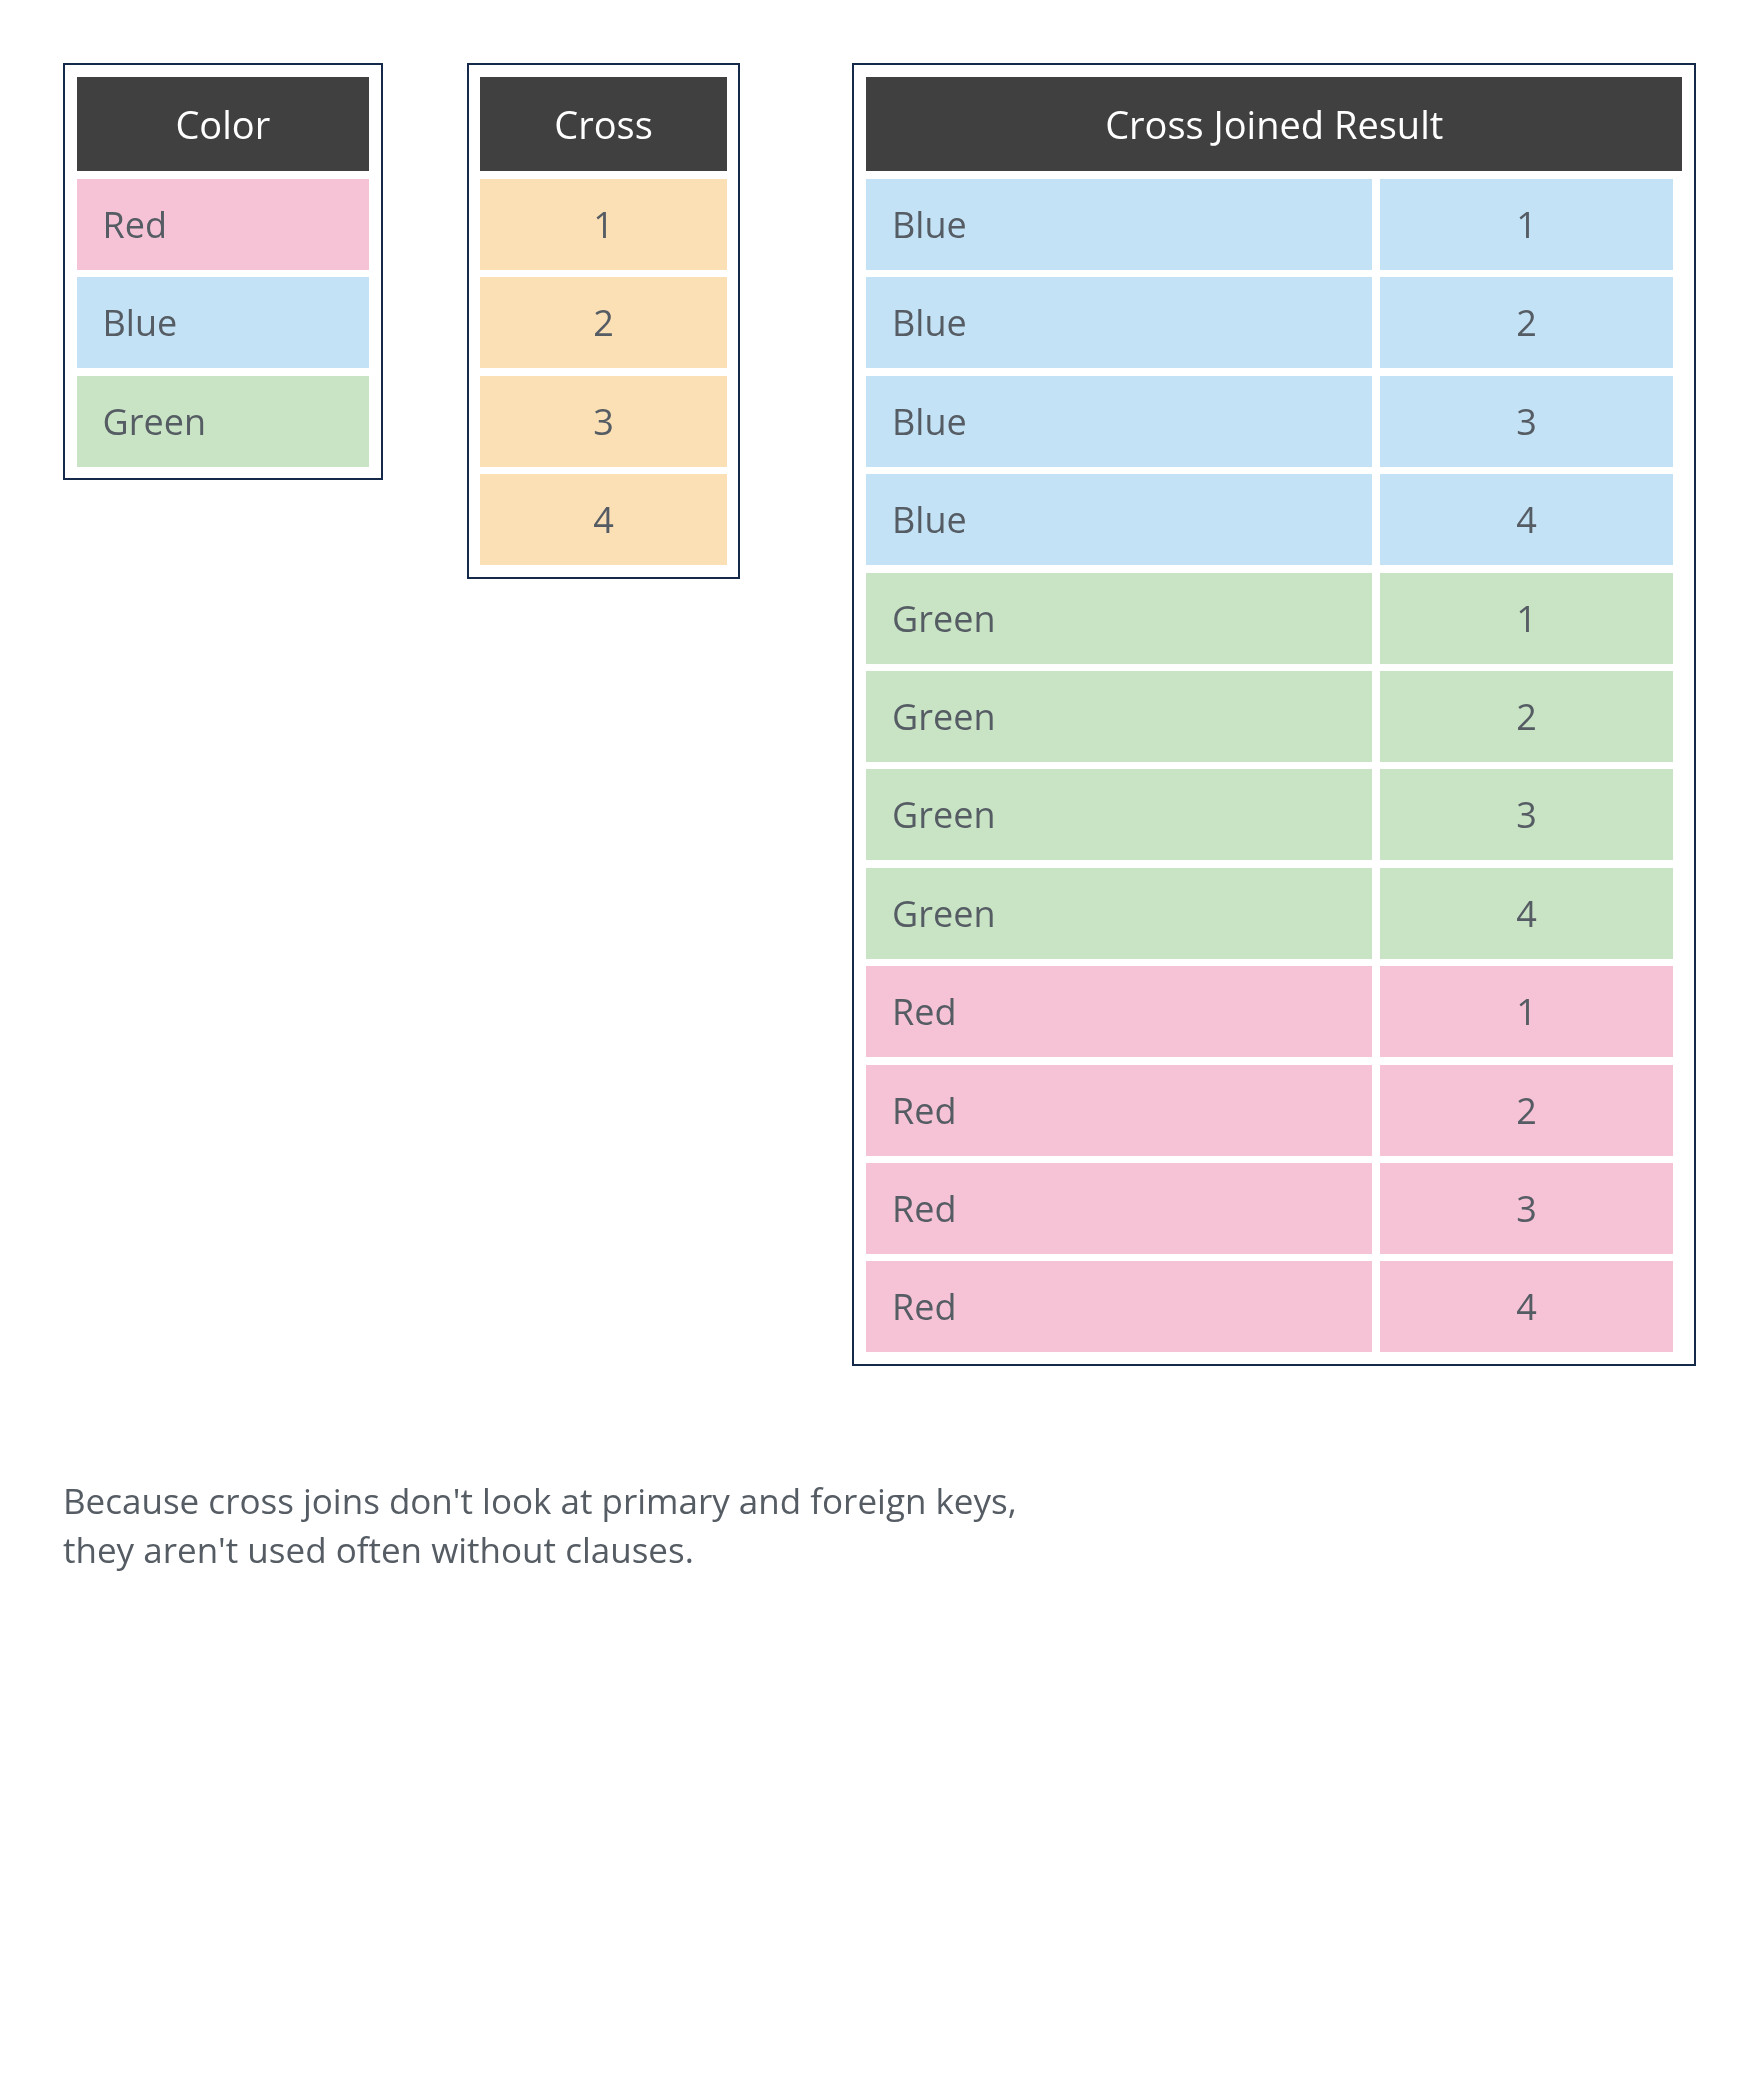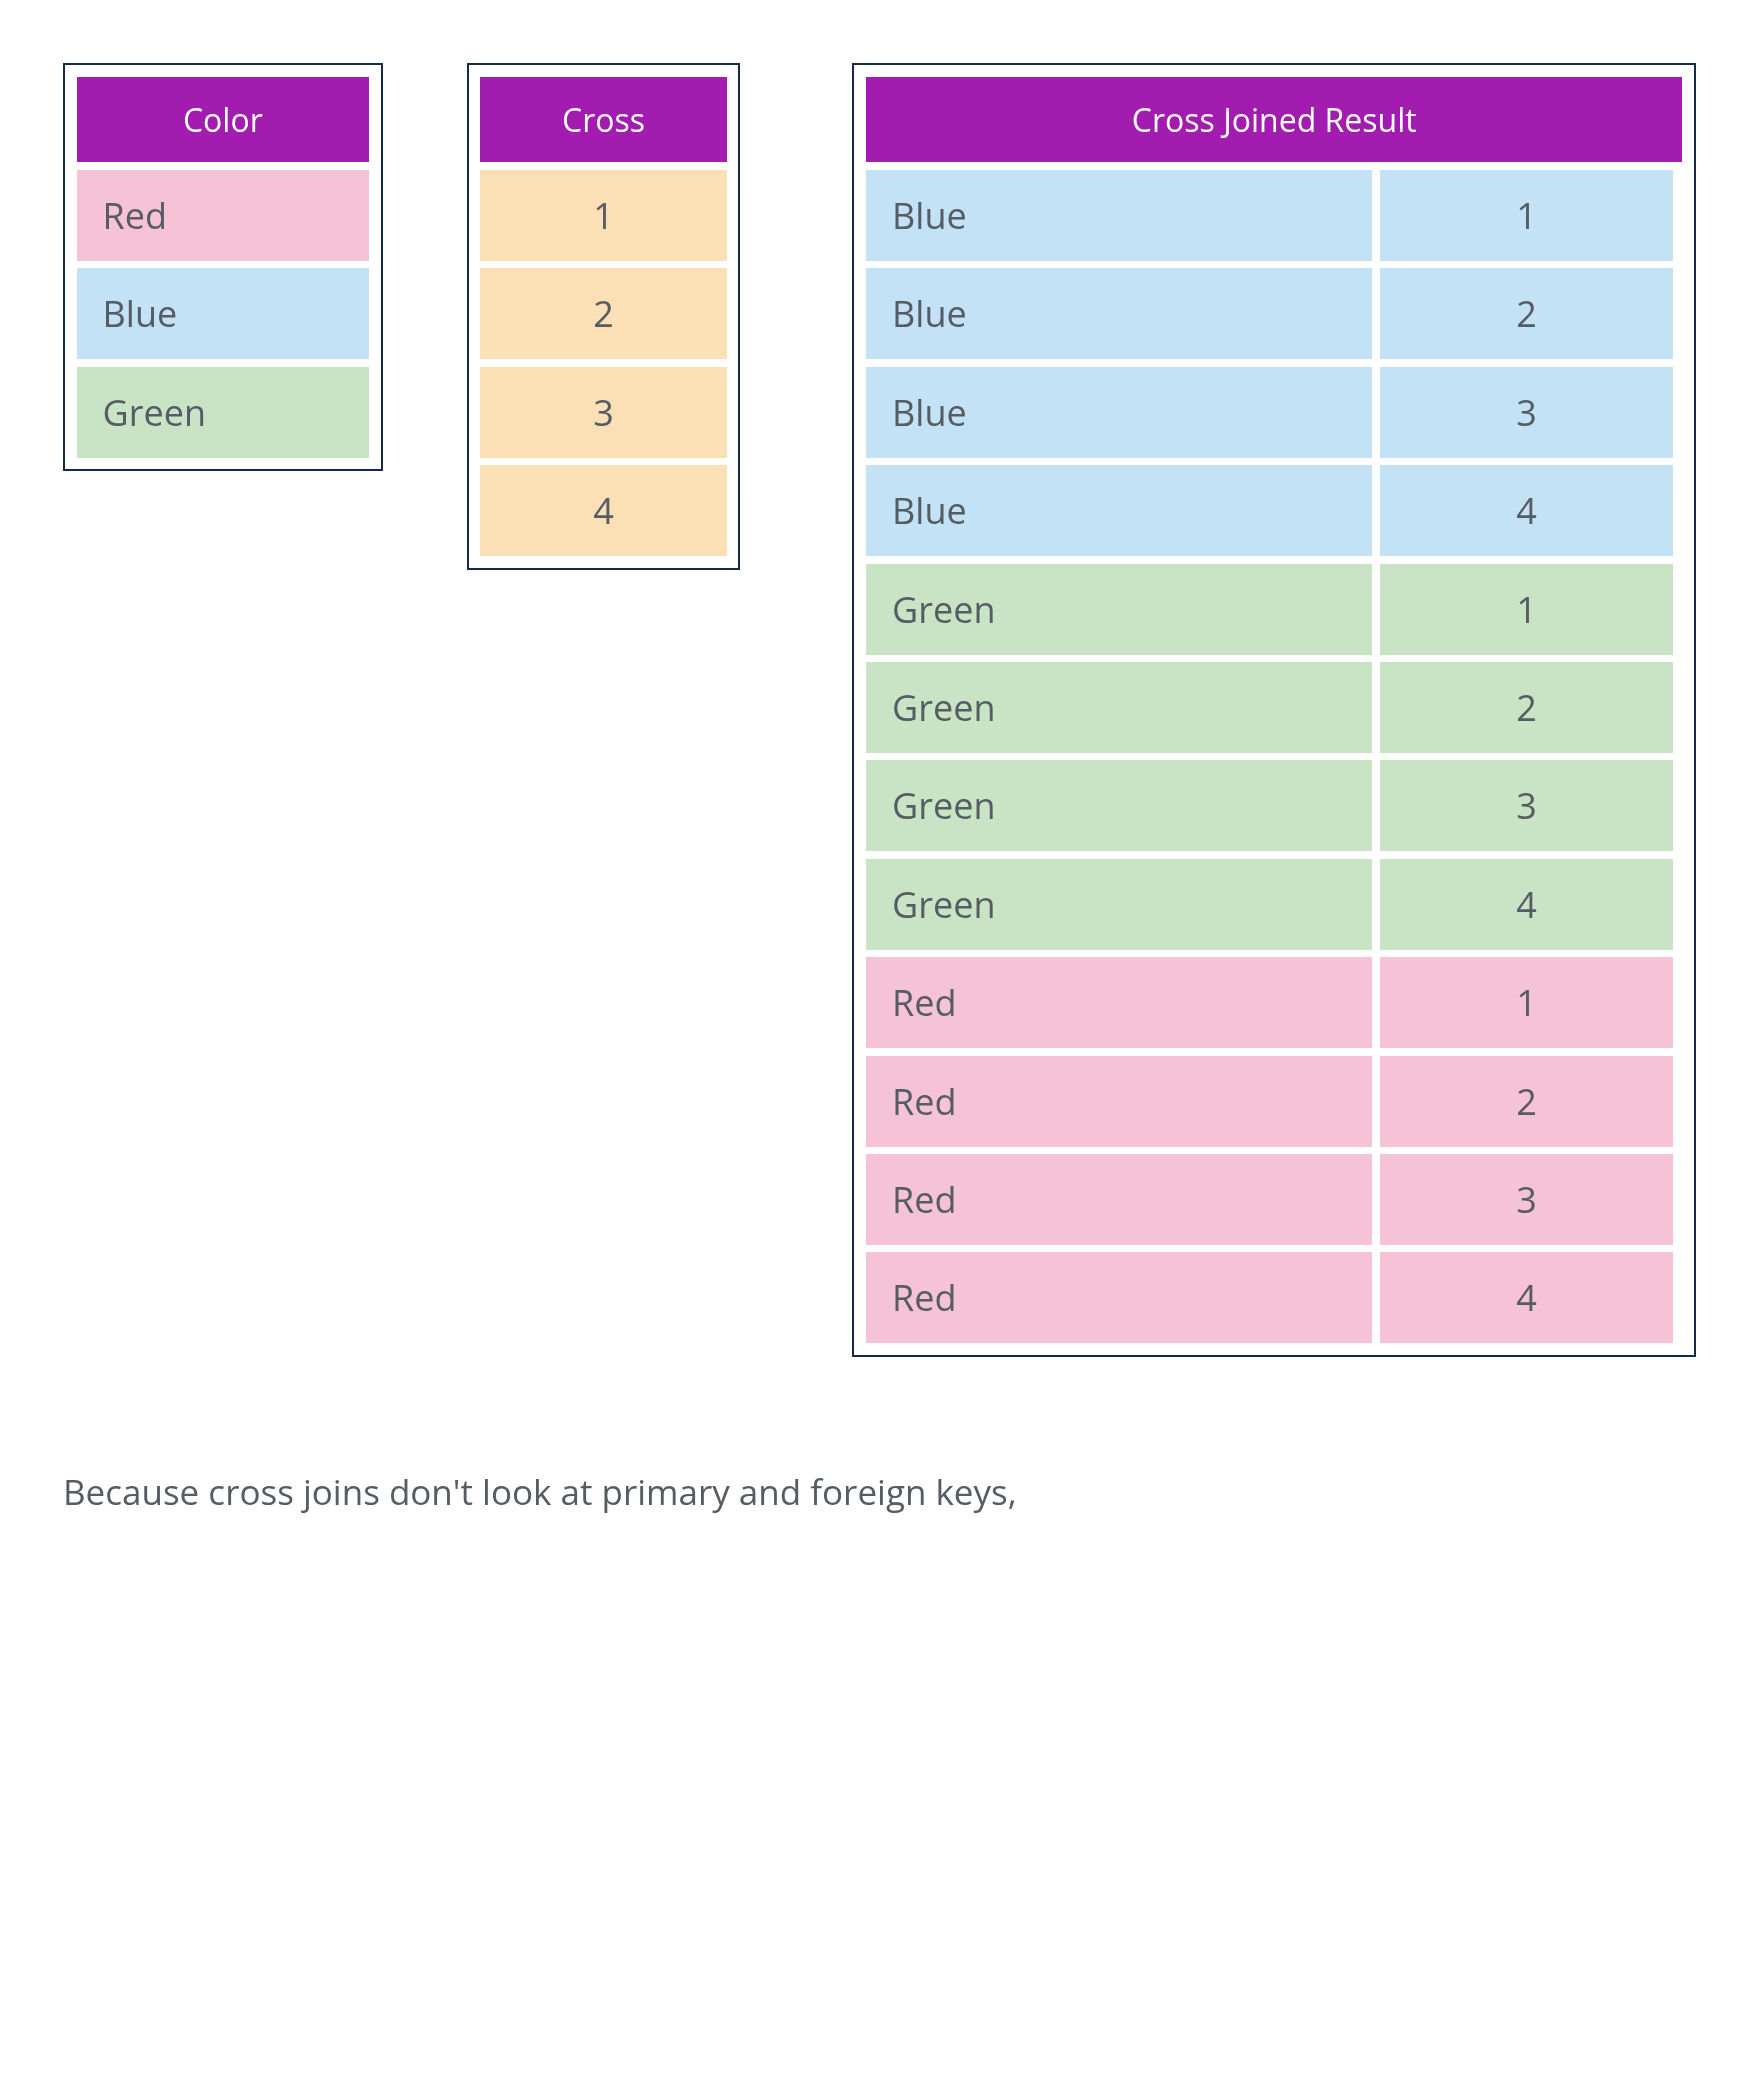--- a/index.html
+++ b/index.html
@@ -17,23 +17,23 @@
     display: flex;
     align-items: flex-start;
     gap: 84px;
   }
   .tbl {
     border: 2.1px solid #152a4a;
     background: #ffffff;
     padding: 11.6px;
   }
   .tbl-header {
-    background: #a21caf;
+    background: #404040;
     color: #ffffff;
-    font-size: 32px;
+    font-size: 38px;
     font-weight: 400;
     text-align: center;
     padding: 21px 10.6px;
     margin-bottom: 8.4px;
   }
   .tbl-row {
     font-size: 36px;
     font-weight: 400;
     color: #555c63;
     padding: 21px 26px;
@@ -148,16 +148,17 @@
             <div class="result-cell colcell" style="background: rgb(246, 195, 214);">Red</div>
             <div class="result-cell numcell" style="background: rgb(246, 195, 214);">4</div>
           </div>
         </div>
     </div>
 
   </div>
 
   <div class="caption">
     <span>Because cross joins don't look at primary and foreign keys,</span><br>
+    <span>they aren't used often without clauses.</span>
   </div>
 
 </div>
 
 
 </body></html>

